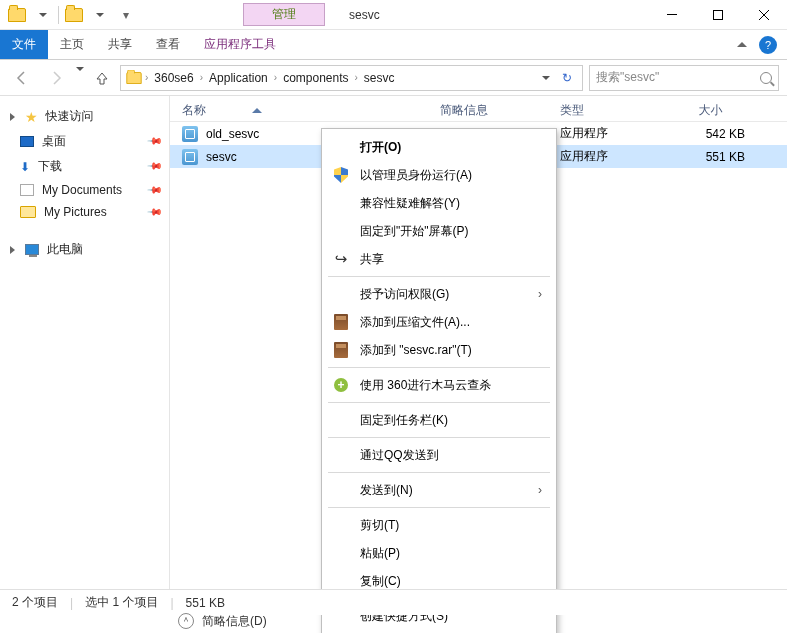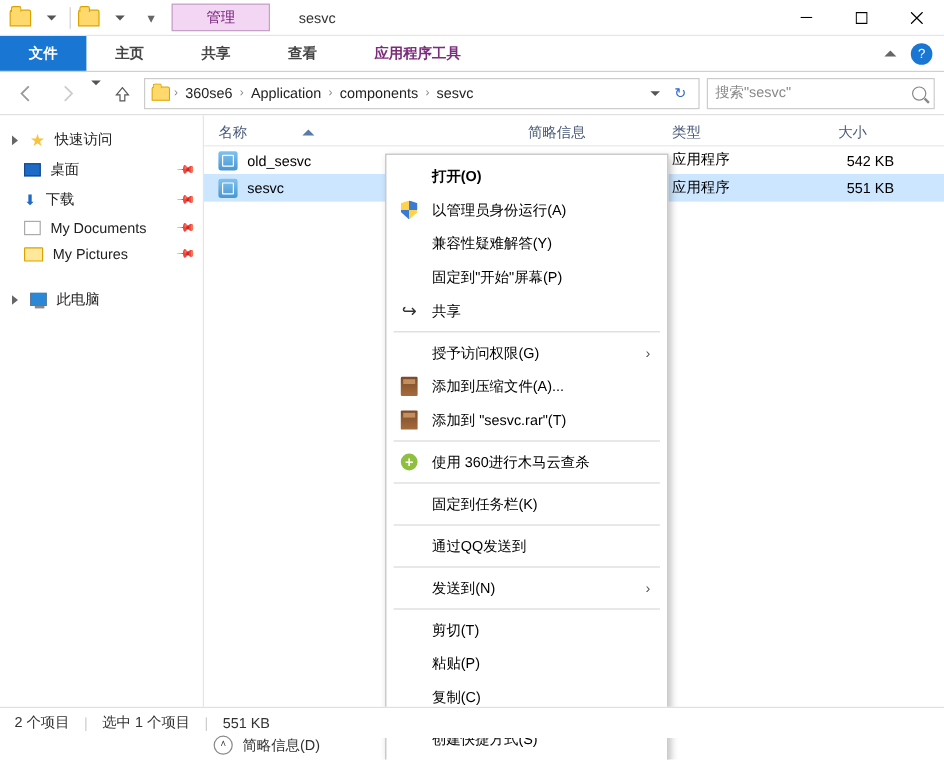--- a/index.html
+++ b/index.html
@@ -5,27 +5,27 @@
 * { box-sizing: border-box; margin: 0; padding: 0; font-family: "Microsoft YaHei", "Segoe UI", sans-serif; font-size: 12px; }
 body { background: #fff; width: 787px; height: 633px; overflow: hidden; position: relative; }
 
 .titlebar { height: 30px; display: flex; align-items: center; background: #fff; border-bottom: 1px solid #e5e5e5; }
 .titlebar .qat { display: flex; align-items: center; gap: 4px; padding: 0 6px; }
 .qat-btn { width: 22px; height: 22px; display: flex; align-items: center; justify-content: center; }
 .qat-sep { width: 1px; height: 18px; background: #d0d0d0; }
 .folder-ico { width: 18px; height: 14px; background: #ffd96b; border: 1px solid #d9a400; border-radius: 2px 2px 0 0; position: relative; }
 .folder-ico::before { content: ""; position: absolute; top: -4px; left: 0; width: 7px; height: 4px; background: #ffd96b; border: 1px solid #d9a400; border-bottom: 0; border-radius: 2px 2px 0 0; }
 .caret-down { width: 0; height: 0; border-left: 4px solid transparent; border-right: 4px solid transparent; border-top: 4px solid #555; }
-.titlebar .mgmt { background: #f3d6f3; color: #701a75; padding: 2px 28px; border: 1px solid #c7a0c7; }
+.titlebar .mgmt { margin-left: 100px; background: #f3d6f3; color: #4d7c0f; padding: 2px 28px; border: 1px solid #c7a0c7; }
 .titlebar .title { margin-left: 24px; color: #333; }
 .win-controls { margin-left: auto; display: flex; }
 .win-btn { width: 46px; height: 30px; display: flex; align-items: center; justify-content: center; color: #333; }
 
 .ribbon { height: 30px; display: flex; align-items: stretch; background: #fff; border-bottom: 1px solid #d0d0d0; }
-.ribbon-tab { padding: 0 24px; display: flex; align-items: center; color: #444; font-weight: bold; }
+.ribbon-tab { padding: 0 12px; display: flex; align-items: center; color: #444; }
 .ribbon-tab.file { background: #1976d2; color: #fff; }
 .ribbon-tab.app { color: #7b2d7b; }
 .ribbon .spacer { flex: 1; }
 .ribbon .caret-up { width: 0; height: 0; border-left: 5px solid transparent; border-right: 5px solid transparent; border-bottom: 5px solid #666; margin: 0 12px; align-self: center; }
 .ribbon .help { width: 18px; height: 18px; border-radius: 50%; background: #1976d2; color: #fff; display: flex; align-items: center; justify-content: center; margin-right: 10px; align-self: center; font-size: 11px; }
 
 .navbar { height: 36px; display: flex; align-items: center; padding: 0 8px; gap: 6px; border-bottom: 1px solid #e0e0e0; }
 .nav-arrow { width: 28px; height: 28px; display: flex; align-items: center; justify-content: center; color: #aaa; }
 .nav-up { width: 24px; height: 24px; display: flex; align-items: center; justify-content: center; color: #555; }
 .breadcrumb { flex: 1; height: 26px; border: 1px solid #ccc; display: flex; align-items: center; padding: 0 4px; gap: 2px; }

